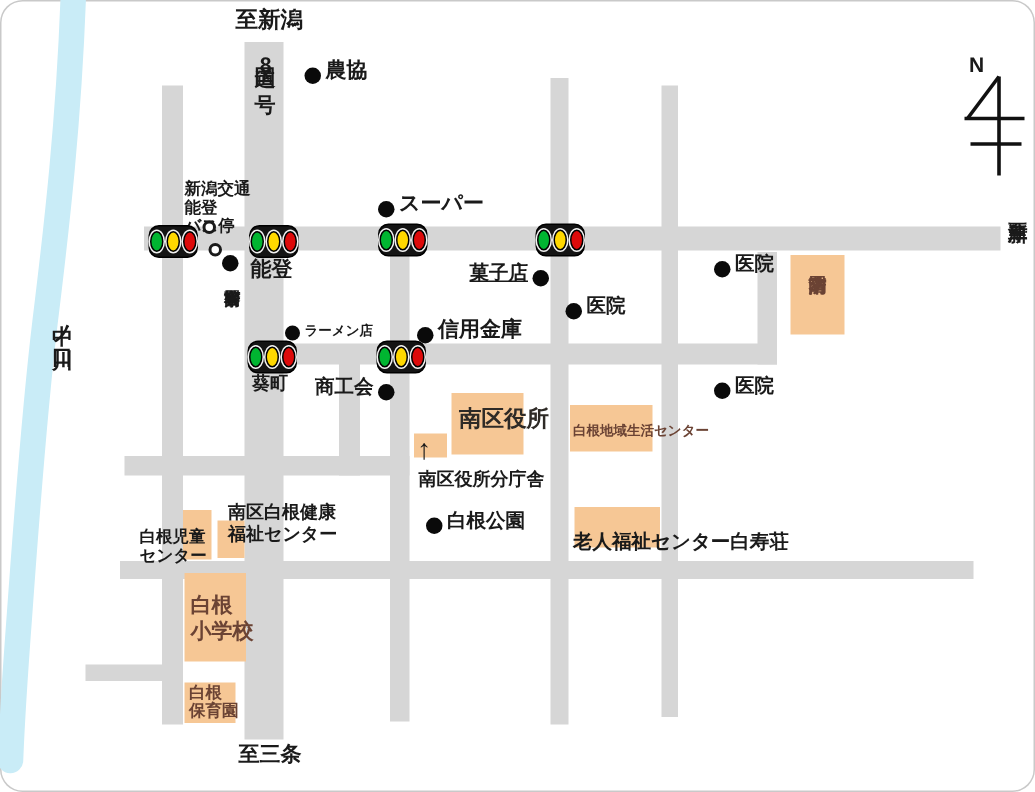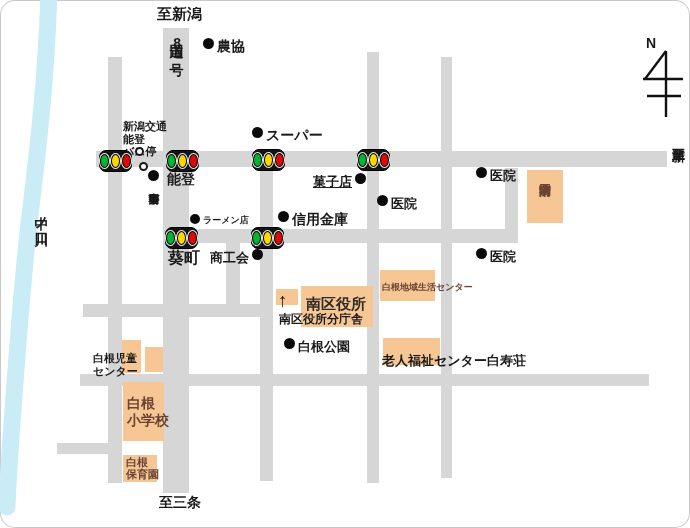--- a/index.html
+++ b/index.html
@@ -7,21 +7,21 @@
     width:690px;height:528px;position:relative;overflow:hidden;background:#ffffff;
     font-family:"Liberation Sans","DejaVu Sans",sans-serif;
   }
   #map{position:absolute;inset:0;box-shadow:inset 0 0 0 1px #c9c9c9;border-radius:15px;}
   .road{position:absolute;background:var(--road,#d6d6d6);z-index:1;}
   .riversvg{position:absolute;left:0;top:0;z-index:0;}
   .river-path{stroke:var(--river,#c9ecf7);stroke-width:17;fill:none;stroke-linecap:round;}
   .lbl{position:absolute;z-index:5;font-weight:bold;color:var(--label,#1a1a1a);
        white-space:nowrap;font-size:13px;line-height:1.08;}
   .vert{writing-mode:vertical-rl;text-orientation:upright;}
-  .dotrow{position:absolute;z-index:5;display:flex;align-items:flex-start;gap:3px;
+  .dotrow{position:absolute;z-index:5;display:flex;align-items:flex-end;gap:3px;
           font-weight:bold;color:var(--label,#1a1a1a);white-space:nowrap;font-size:13px;}
   .dot{display:inline-block;width:11px;height:11px;border-radius:50%;background:#0a0a0a;flex:0 0 auto;}
   .dot.sm{width:10px;height:10px;}
   .ring{position:absolute;z-index:5;width:9px;height:9px;border-radius:50%;
         background:#fff;border:2px solid #1a1a1a;box-sizing:border-box;}
   .box{position:absolute;background:var(--building,#f6c795);z-index:2;}
   .boxlbl{color:var(--building-label,#6b4334);}
   .tl{position:absolute;z-index:6;width:33px;height:22px;background:var(--signal-body,#141414);
       border:1px solid #000;border-radius:7px;box-sizing:border-box;
       display:flex;align-items:center;justify-content:center;gap:2px;}
@@ -105,21 +105,21 @@
       <span class="bulb y"></span>
       <span class="bulb r"></span>
   </div>
   <div class="tl" style="left:251px;top:227px;">
     <span class="bulb g"></span>
       <span class="bulb y"></span>
       <span class="bulb r"></span>
   </div>
 
   <div class="lbl" style="left:167px;top:172px;font-size:14px;">能登</div>
-  <div class="lbl" style="left:168px;top:249px;font-size:16px;font-family:Liberation Serif, serif;">葵町</div>
+  <div class="lbl" style="left:168px;top:249px;font-size:12px;font-family:Liberation Serif, serif;">葵町</div>
 
   <div class="dotrow" style="left:203px;top:38px;font-size:14px;">
     <span class="dot"></span>
       <span>農協</span>
   </div>
 
   <span class="dot" style="position:absolute;left:148px;top:170px;z-index:5;"></span>
   <div class="lbl vert" style="left:147px;top:184px;font-size:11px;">南警察署</div>
 
   <div class="dotrow" style="left:252px;top:127px;font-size:14px;">
@@ -162,21 +162,21 @@
 
   <div class="dotrow" style="left:284px;top:338px;font-size:13px;">
     <span class="dot"></span>
       <span>白根公園</span>
   </div>
 
   <div class="box" style="left:527px;top:170px;width:36px;height:53px;">
     <span class="lbl vert boxlbl" style="left:11px;top:4px;font-size:12px;position:absolute;">南消防署</span>
   </div>
 
-  <div class="box" style="left:301px;top:262px;width:72px;height:41px;margin-top:24px;">
+  <div class="box" style="left:301px;top:262px;width:48px;height:41px;">
     <span class="lbl" style="left:5px;top:10px;font-size:15px;position:absolute;color:var(--ward-office-label,#2e2a26);">南区役所</span>
   </div>
 
   <div class="box" style="left:276px;top:289px;width:22px;height:16px;"></div>
   <div class="lbl" style="left:278px;top:291px;font-size:19px;z-index:6;">↑</div>
   <div class="lbl" style="left:279px;top:313px;font-size:12px;">南区役所分庁舎</div>
 
   <div class="box" style="left:380px;top:270px;width:55px;height:31px;"></div>
   <div class="lbl boxlbl" style="left:382px;top:283px;font-size:9px;">白根地域生活センター</div>
 
@@ -184,20 +184,24 @@
   <div class="lbl" style="left:382px;top:354px;font-size:13px;">老人福祉センター白寿荘</div>
 
   <div class="box" style="left:122px;top:340px;width:19px;height:33px;"></div>
   <div class="box" style="left:145px;top:347px;width:18px;height:25px;"></div>
 
   <div class="lbl" style="left:93px;top:352px;font-size:11px;line-height:12.5px;">
     <span style="display:block;">白根児童</span>
     <span style="display:block;">センター</span>
   </div>
 
+  <div class="lbl" style="left:152px;top:334px;font-size:12px;line-height:14.5px;">
+    <span style="display:block;">南区白根健康</span>
+    <span style="display:block;">福祉センター</span>
+  </div>
 
   <div class="box" style="left:123px;top:382px;width:41px;height:59px;">
     <div class="lbl boxlbl" style="left:4px;top:13px;font-size:14px;line-height:16.5px;position:absolute;">
       <span style="display:block;">白根</span>
       <span style="display:block;">小学校</span>
     </div>
   </div>
 
   <div class="box" style="left:123px;top:455px;width:34px;height:27px;">
     <div class="lbl boxlbl" style="left:3px;top:1px;font-size:11px;line-height:12.5px;position:absolute;">

